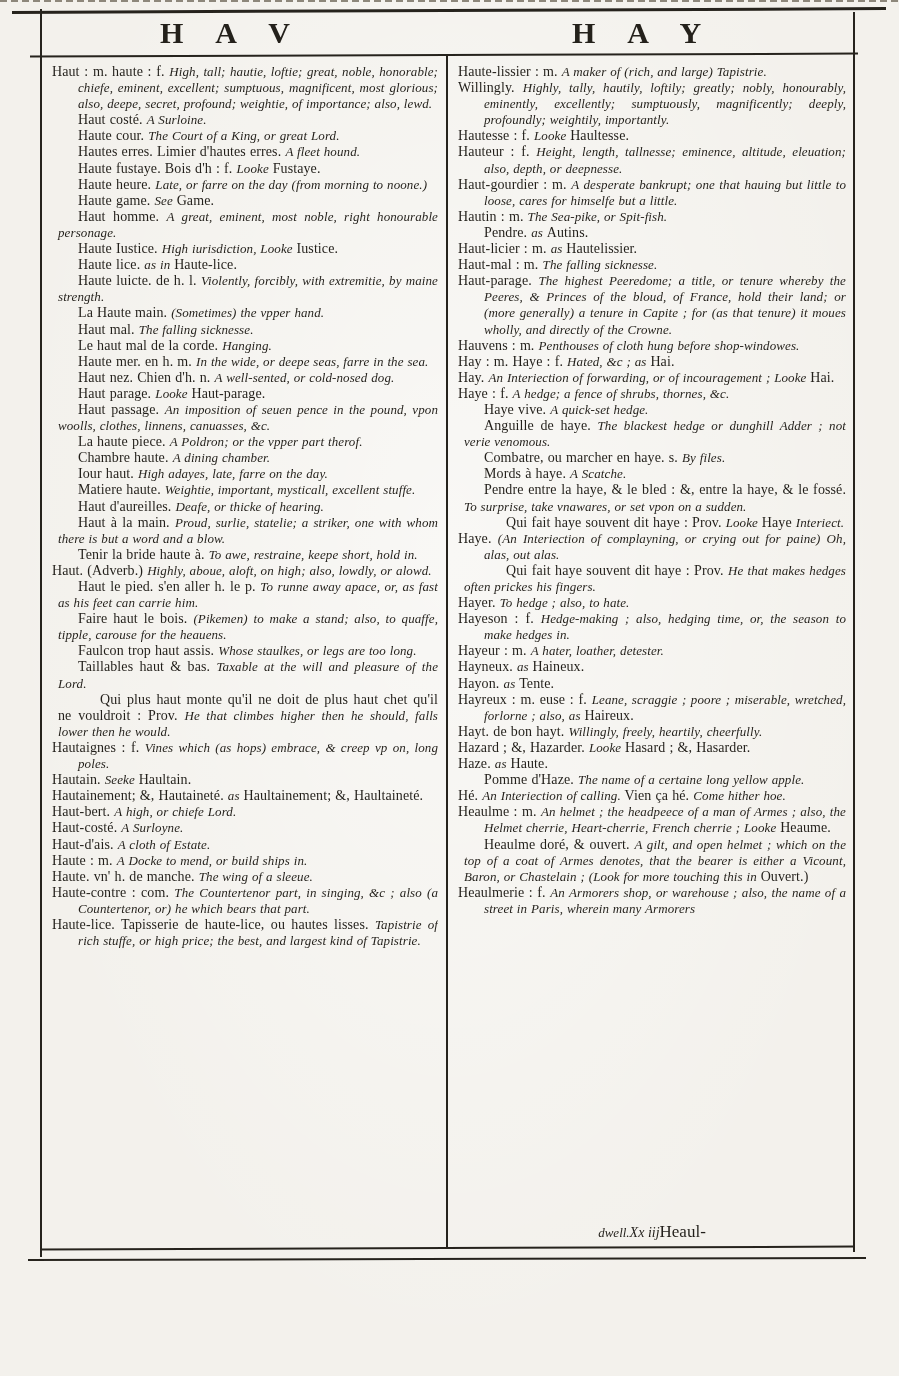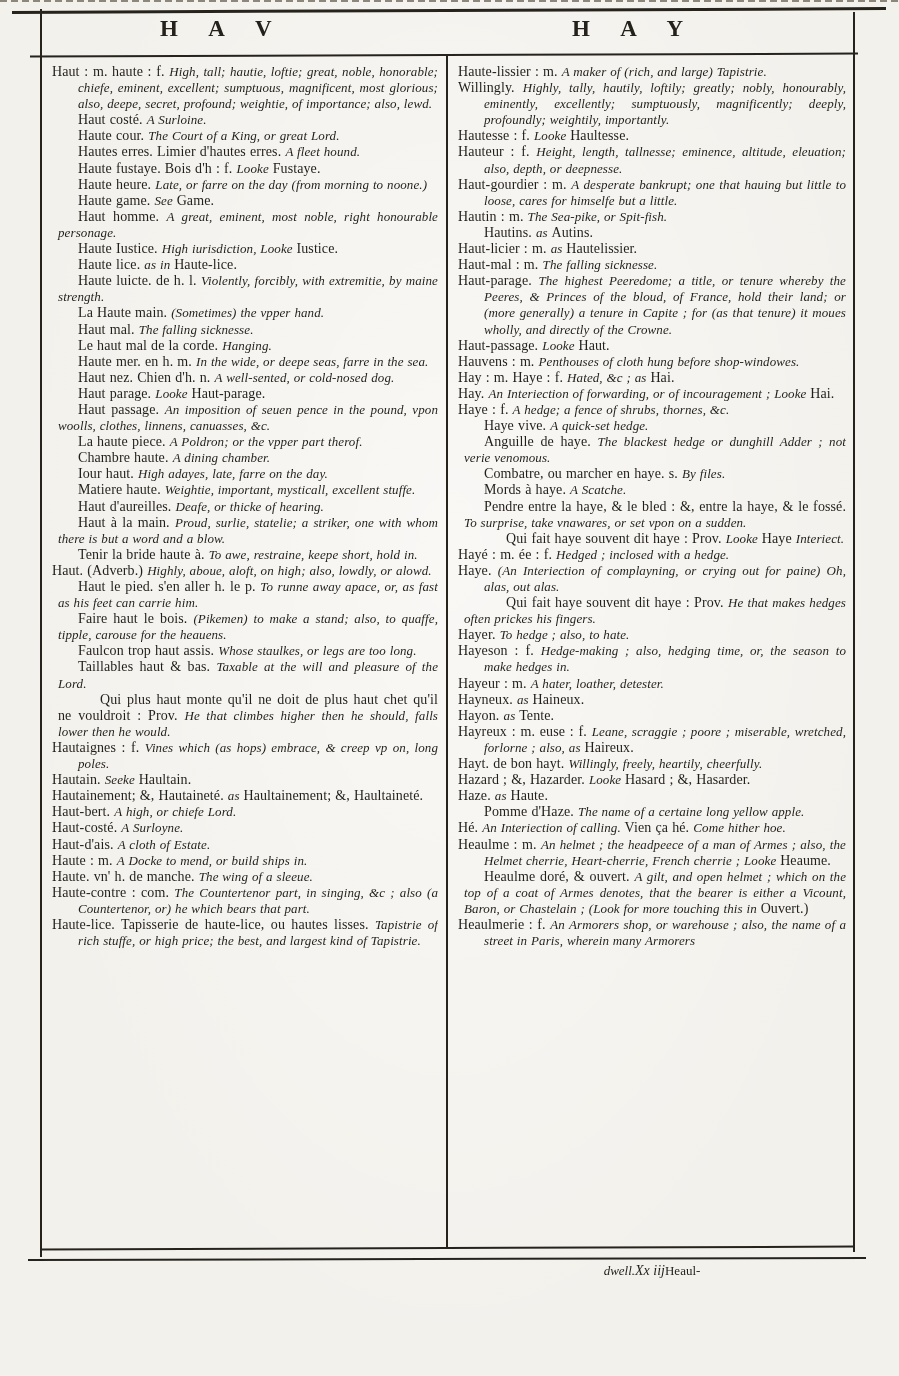--- a/index.html
+++ b/index.html
@@ -21,42 +21,42 @@
   .frame-top{left:12px;width:874px;top:9px;height:3px;transform:rotate(-0.25deg);}
   .header-rule{left:30px;width:828px;top:54px;height:2px;transform:rotate(-0.2deg);}
   .frame-left{left:40px;top:9px;height:1248px;width:2px;}
   .frame-right{left:853px;top:12px;height:1240px;width:2px;}
   .col-divider{left:446px;top:56px;height:1192px;width:2px;}
   .frame-bottom-inner{left:40px;width:815px;top:1247px;height:2px;transform:rotate(-0.2deg);}
   .frame-bottom-outer{left:28px;width:838px;top:1258px;height:2px;transform:rotate(-0.15deg);}
   .page-edge-bottom{left:0;width:899px;top:1368px;height:2px;
     background:repeating-linear-gradient(90deg,#8d877b 0 7px,transparent 7px 11px);}
   
-  .running-head{position:absolute;top:16px;font-size:23px;letter-spacing:13px;
+  .running-head{position:absolute;top:16px;font-size:30px;letter-spacing:13px;
     font-weight:bold;color:#24211b;}
   .head-left{left:160px;}
   .head-right{left:572px;}
   
   .column{position:absolute;top:64px;height:1180px;}
   .column-left{left:52px;width:386px;}
   .column-right{left:458px;width:388px;}
   .col-body{height:100%;overflow:hidden;}
   .entry{margin:0;text-align:justify;font-size:14px;line-height:16.1px;
     letter-spacing:.1px;word-spacing:.5px;}
   .entry .r{font-style:normal;font-size:14px;}
   .entry .i{font-style:italic;font-size:13px;}
   .ind0{padding-left:26px;text-indent:-26px;}
   .ind1{padding-left:6px;text-indent:20px;}
   .ind2{padding-left:6px;text-indent:42px;}
   
   .colophon-row{position:absolute;left:458px;width:388px;top:1222px;
     display:flex;justify-content:center;align-items:baseline;}
   .colophon-left{font-style:italic;font-size:13px;}
   .signature{font-size:14px;font-style:italic;}
-  .catchword{font-size:13px;margin-top:41px;}
+  .catchword{font-size:17px;}
 </style>
 </head>
 <body>
 
 <div class="page">
 
   <div class="rule frame-top"></div>
   <div class="rule header-rule"></div>
   <div class="rule frame-left"></div>
   <div class="rule frame-right"></div>
@@ -115,36 +115,34 @@
   </div>
 
   <div class="column column-right">
     <div class="col-body">
         <p class="entry ind0"><span class="r">Haute-lissier : m. </span><span class="i">A maker of (rich, and large) Tapistrie.</span></p>
         <p class="entry ind0"><span class="r">Willingly. </span><span class="i">Highly, tally, hautily, loftily; greatly; nobly, honourably, eminently, excellently; sumptuously, magnificently; deeply, profoundly; weightily, importantly.</span></p>
         <p class="entry ind0"><span class="r">Hautesse : f. </span><span class="i">Looke </span><span class="r">Haultesse.</span></p>
         <p class="entry ind0"><span class="r">Hauteur : f. </span><span class="i">Height, length, tallnesse; eminence, altitude, eleuation; also, depth, or deepnesse.</span></p>
         <p class="entry ind0"><span class="r">Haut-gourdier : m. </span><span class="i">A desperate bankrupt; one that hauing but little to loose, cares for himselfe but a little.</span></p>
         <p class="entry ind0"><span class="r">Hautin : m. </span><span class="i">The Sea-pike, or Spit-fish.</span></p>
-        <p class="entry ind1"><span class="r">Hautins. </span><span class="i">as </span><span class="r">Autins.</span></p>
+        <p class="entry ind1"><span class="r">Pendre. </span><span class="i">as </span><span class="r">Autins.</span></p>
         <p class="entry ind0"><span class="r">Haut-licier : m. </span><span class="i">as </span><span class="r">Hautelissier.</span></p>
         <p class="entry ind0"><span class="r">Haut-mal : m. </span><span class="i">The falling sicknesse.</span></p>
         <p class="entry ind0"><span class="r">Haut-parage. </span><span class="i">The highest Peeredome; a title, or tenure whereby the Peeres, &amp; Princes of the bloud, of France, hold their land; or (more generally) a tenure in Capite ; for (as that tenure) it moues wholly, and directly of the Crowne.</span></p>
-        <p class="entry ind0"><span class="r">Haut-passage. </span><span class="i">Looke </span><span class="r">Haut.</span></p>
         <p class="entry ind0"><span class="r">Hauvens : m. </span><span class="i">Penthouses of cloth hung before shop-windowes.</span></p>
         <p class="entry ind0"><span class="r">Hay : m. Haye : f. </span><span class="i">Hated, &amp;c ; as </span><span class="r">Hai.</span></p>
         <p class="entry ind0"><span class="r">Hay. </span><span class="i">An Interiection of forwarding, or of incouragement ; Looke </span><span class="r">Hai.</span></p>
         <p class="entry ind0"><span class="r">Haye : f. </span><span class="i">A hedge; a fence of shrubs, thornes, &amp;c.</span></p>
         <p class="entry ind1"><span class="r">Haye vive. </span><span class="i">A quick-set hedge.</span></p>
         <p class="entry ind1"><span class="r">Anguille de haye. </span><span class="i">The blackest hedge or dunghill Adder ; not verie venomous.</span></p>
         <p class="entry ind1"><span class="r">Combatre, ou marcher en haye. s. </span><span class="i">By files.</span></p>
         <p class="entry ind1"><span class="r">Mords à haye. </span><span class="i">A Scatche.</span></p>
         <p class="entry ind1"><span class="r">Pendre entre la haye, &amp; le bled : &amp;, entre la haye, &amp; le fossé. </span><span class="i">To surprise, take vnawares, or set vpon on a sudden.</span></p>
         <p class="entry ind2"><span class="r">Qui fait haye souvent dit haye : Prov. </span><span class="i">Looke </span><span class="r">Haye </span><span class="i">Interiect.</span></p>
-        <p class="entry ind0"><span class="r">Hayé : m. ée : f. </span><span class="i">Hedged ; inclosed with a hedge.</span></p>
         <p class="entry ind0"><span class="r">Haye. </span><span class="i">(An Interiection of complayning, or crying out for paine) Oh, alas, out alas.</span></p>
         <p class="entry ind2"><span class="r">Qui fait haye souvent dit haye : Prov. </span><span class="i">He that makes hedges often prickes his fingers.</span></p>
         <p class="entry ind0"><span class="r">Hayer. </span><span class="i">To hedge ; also, to hate.</span></p>
         <p class="entry ind0"><span class="r">Hayeson : f. </span><span class="i">Hedge-making ; also, hedging time, or, the season to make hedges in.</span></p>
         <p class="entry ind0"><span class="r">Hayeur : m. </span><span class="i">A hater, loather, detester.</span></p>
         <p class="entry ind0"><span class="r">Hayneux. </span><span class="i">as </span><span class="r">Haineux.</span></p>
         <p class="entry ind0"><span class="r">Hayon. </span><span class="i">as </span><span class="r">Tente.</span></p>
         <p class="entry ind0"><span class="r">Hayreux : m. euse : f. </span><span class="i">Leane, scraggie ; poore ; miserable, wretched, forlorne ; also, as </span><span class="r">Haireux.</span></p>
         <p class="entry ind0"><span class="r">Hayt. de bon hayt. </span><span class="i">Willingly, freely, heartily, cheerfully.</span></p>
         <p class="entry ind0"><span class="r">Hazard ; &amp;, Hazarder. </span><span class="i">Looke </span><span class="r">Hasard ; &amp;, Hasarder.</span></p>

